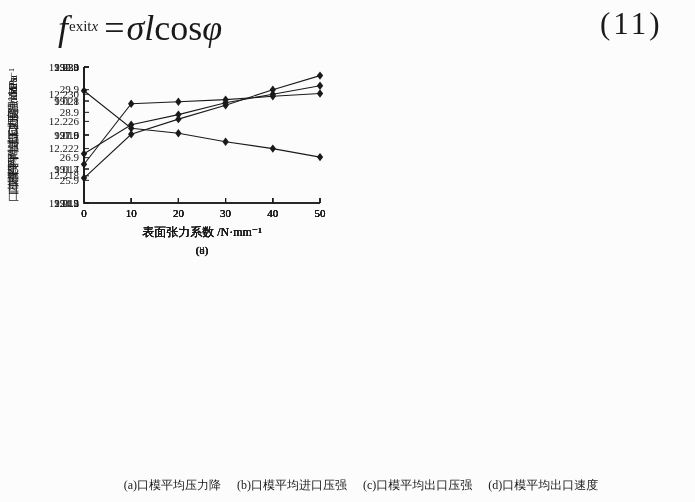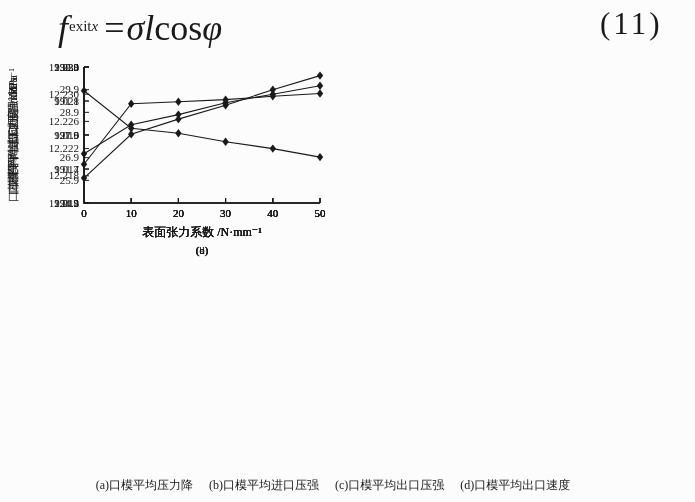--- a/index.html
+++ b/index.html
@@ -63,20 +63,21 @@
   .chart-cell svg { display: block; }
   
   .caption {
     position: absolute;
     left: 0;
     top: 477px;
     width: 666px;
     text-align: center;
     font-size: 12px;
     white-space: nowrap;
+    padding-left: 28px;
   }
   .caption span { margin: 0 8px; }
 </style>
 </head>
 <body>
 
 <div class="page">
 
   <div class="equation">
     <span class="eq-f">f</span>

